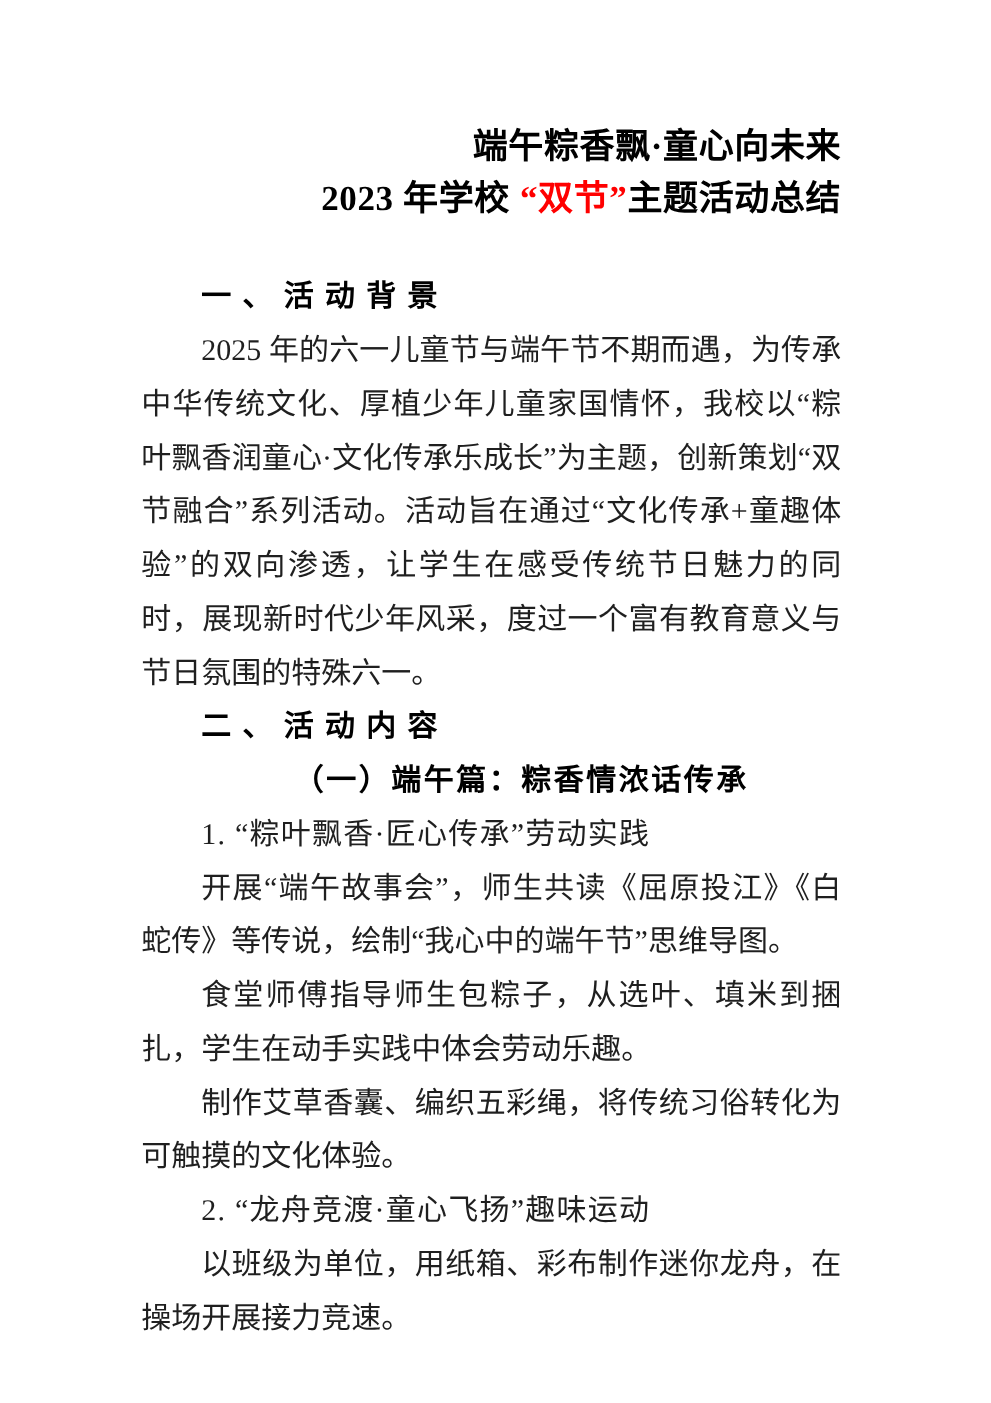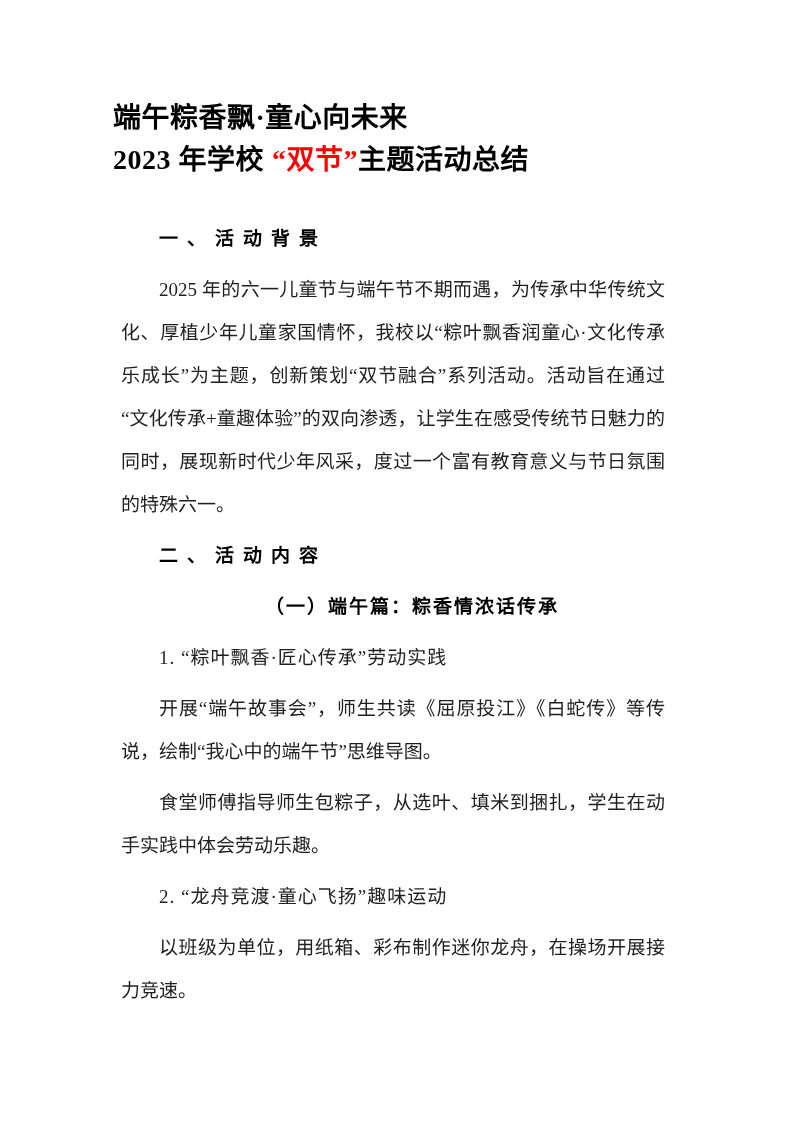--- a/index.html
+++ b/index.html
@@ -28,29 +28,29 @@
     position: absolute;
     left: 113px;
     top: 97px;
     width: 560px;
   }
   .doc-title {
     margin: 0 0 36px 0;
     font-size: 28px;
     font-weight: 700;
     line-height: 42px;
-    text-align: left;
+    text-align: right;
     color: var(--heading-ink);
     letter-spacing: 0.5px;
   }
   .title-line { display: block; white-space: nowrap; }
   .hl { color: var(--hl); margin-left: 8px; }
   .blocks p.block {
-    margin: 8px;
-    font-size: 19px;
+    margin: 0;
+    font-size: 24px;
     line-height: 43px;
     text-indent: 2em;
     text-align: justify;
     color: var(--ink);
   }
   .blocks p.heading1 {
     font-weight: 700;
     color: var(--heading-ink);
     letter-spacing: 9px;
     text-align: left;
@@ -79,18 +79,19 @@
     </h1>
 
     <div class="blocks">
         <p class="block heading1">一、活动背景</p>
         <p class="block paragraph">2025 年的六一儿童节与端午节不期而遇，为传承中华传统文化、厚植少年儿童家国情怀，我校以“粽叶飘香润童心·文化传承乐成长”为主题，创新策划“双节融合”系列活动。活动旨在通过“文化传承+童趣体验”的双向渗透，让学生在感受传统节日魅力的同时，展现新时代少年风采，度过一个富有教育意义与节日氛围的特殊六一。</p>
         <p class="block heading1">二、活动内容</p>
         <p class="block heading2">（一）端午篇：粽香情浓话传承</p>
         <p class="block subheading">1. “粽叶飘香·匠心传承”劳动实践</p>
         <p class="block paragraph">开展“端午故事会”，师生共读《屈原投江》《白蛇传》等传说，绘制“我心中的端午节”思维导图。</p>
         <p class="block paragraph">食堂师傅指导师生包粽子，从选叶、填米到捆扎，学生在动手实践中体会劳动乐趣。</p>
+        <p class="block paragraph">制作艾草香囊、编织五彩绳，将传统习俗转化为可触摸的文化体验。</p>
         <p class="block subheading">2. “龙舟竞渡·童心飞扬”趣味运动</p>
         <p class="block paragraph">以班级为单位，用纸箱、彩布制作迷你龙舟，在操场开展接力竞速。</p>
       </div>
 
   </div>
 </div>
 
 </body></html>

